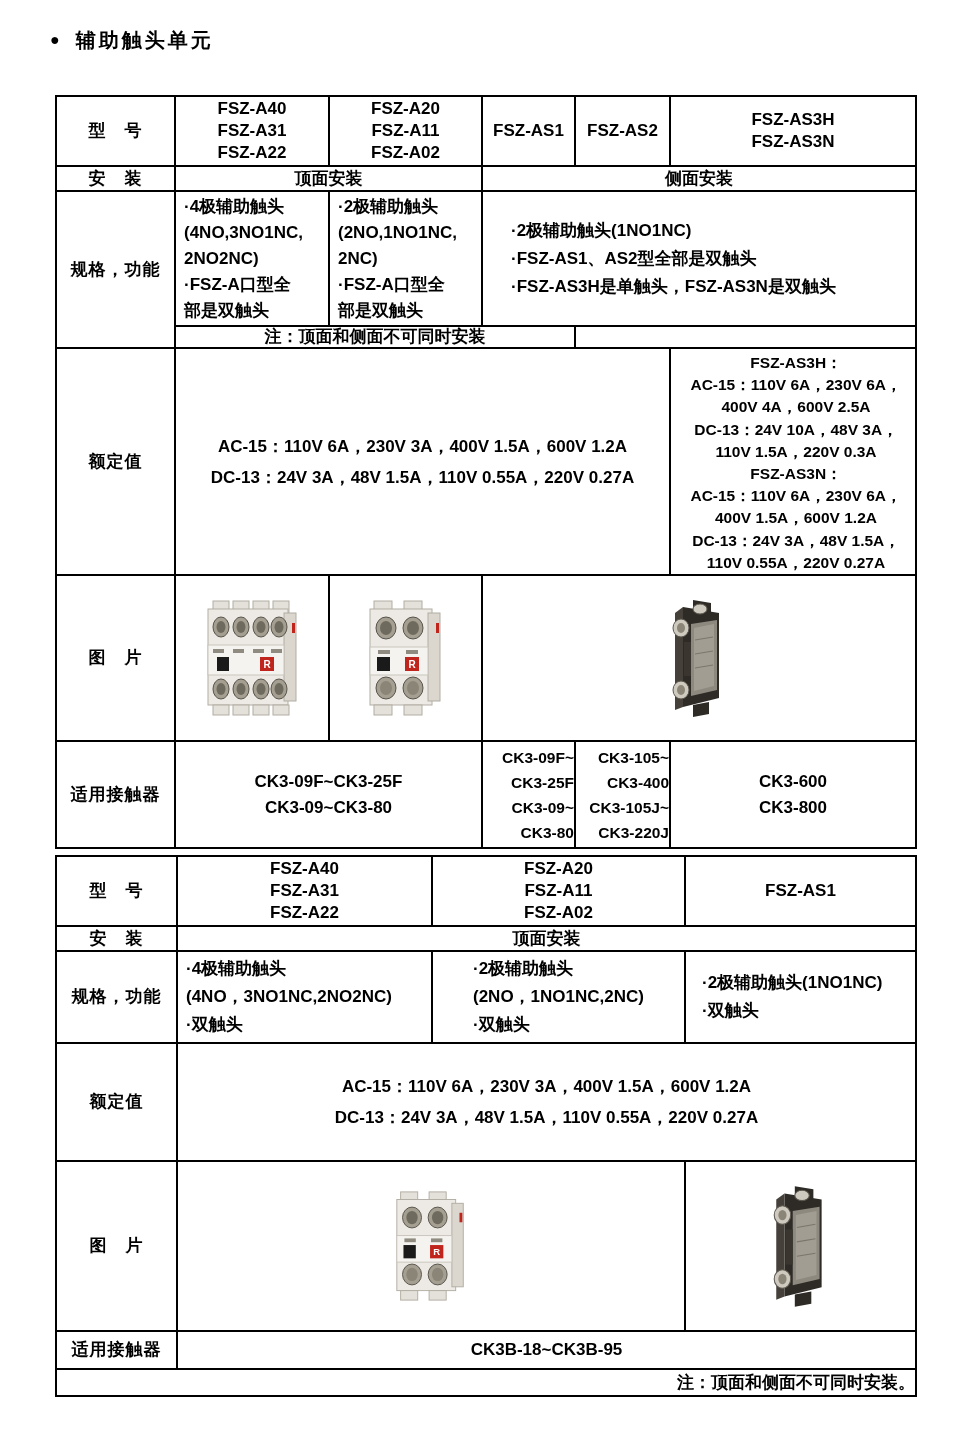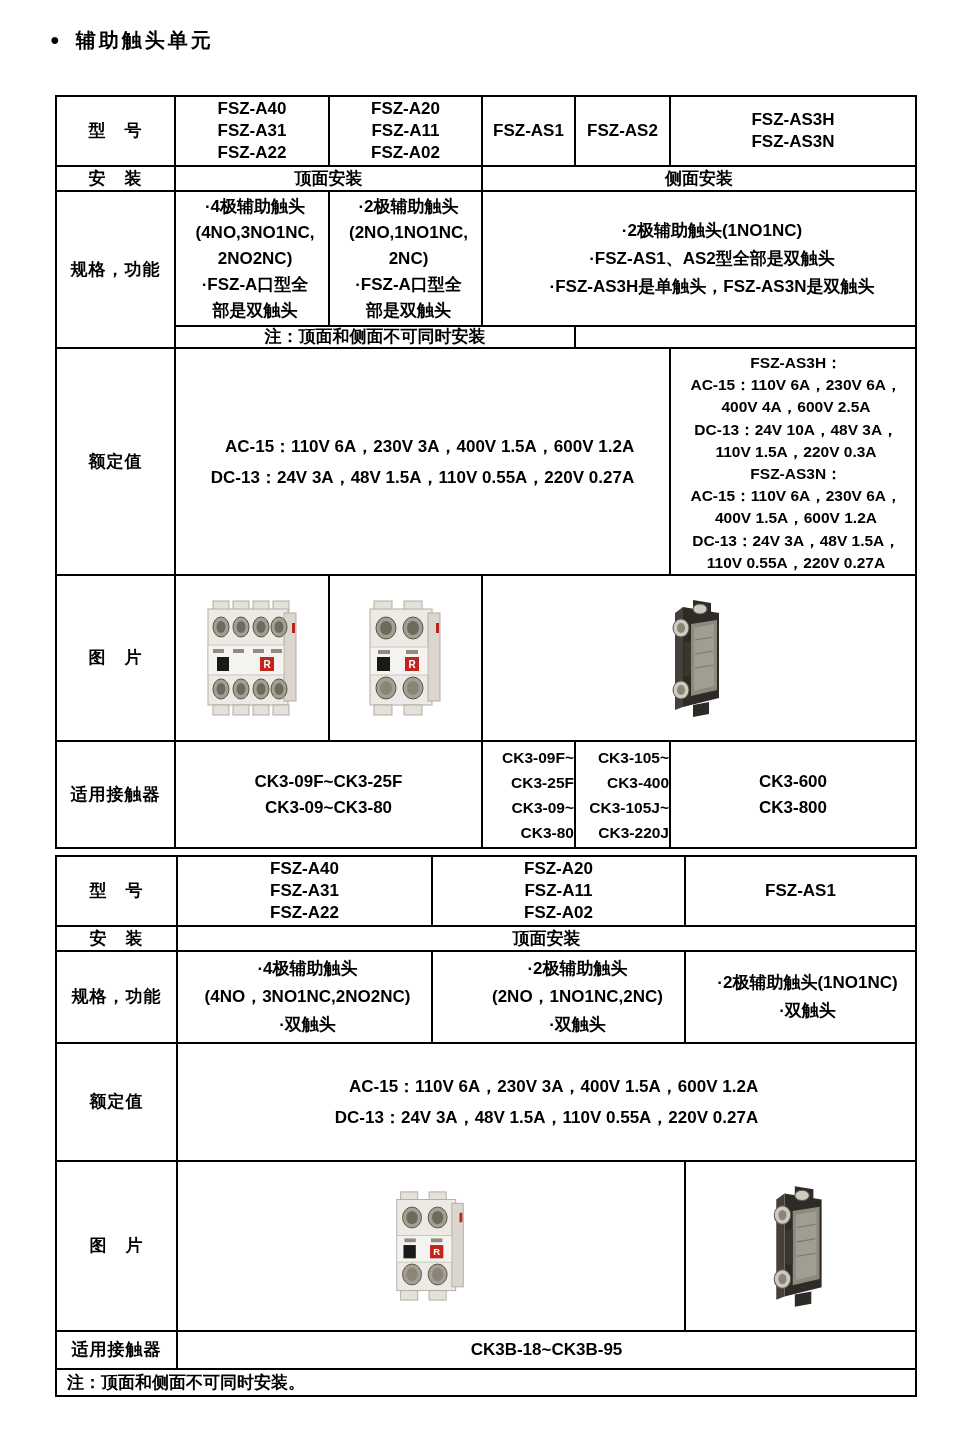--- a/index.html
+++ b/index.html
@@ -24,46 +24,46 @@
   td{
     border:2px solid #000;
     padding:0;
     text-align:center;vertical-align:middle;
     font-size:17px;line-height:22px;
     white-space:pre-line;overflow:hidden;
   }
   td.lbl{font-size:17px;letter-spacing:1px;margin-top:28px;}
   td.models{font-size:17px;line-height:22px;}
   td.spec{
-    text-align:center;vertical-align:middle;
+    text-align:left;vertical-align:middle;
     padding-left:8px;padding-right:2px;
     font-size:17px;line-height:26px;
   }
   td.spec-merged{padding-left:28px;font-size:17px;line-height:28px;}
   td.spec2{line-height:28px;}
   td.pad40{padding-left:40px;}
   td.pad16{padding-left:16px;}
   td.note-cell{font-size:17px;line-height:20px;}
   td.rating-main{text-align:center;}
   td.rating-main .blk{
-    display:inline-block;text-align:right;
+    display:inline-block;text-align:center;
     white-space:pre-line;font-size:17px;line-height:31px;
   }
   td.rating-side{
     text-align:center;vertical-align:top;
     padding:3px 2px 0 8px;
     font-size:15.5px;line-height:22.2px;
   }
   td.ck-list{
     text-align:right;vertical-align:middle;
     padding-left:7px;font-size:15.5px;line-height:25px;
   }
   td.ck-center{font-size:17px;line-height:26px;border-radius:12px;}
   td.footnote{
-    text-align:left;padding-left:10px;
+    text-align:right;padding-left:10px;
     font-size:17px;line-height:24px;
   }
   td.pic-cell{vertical-align:middle;text-align:center;}
   svg{display:block;margin:0 auto;}
 </style>
 </head>
 <body>
 
 <div class="page">
 

